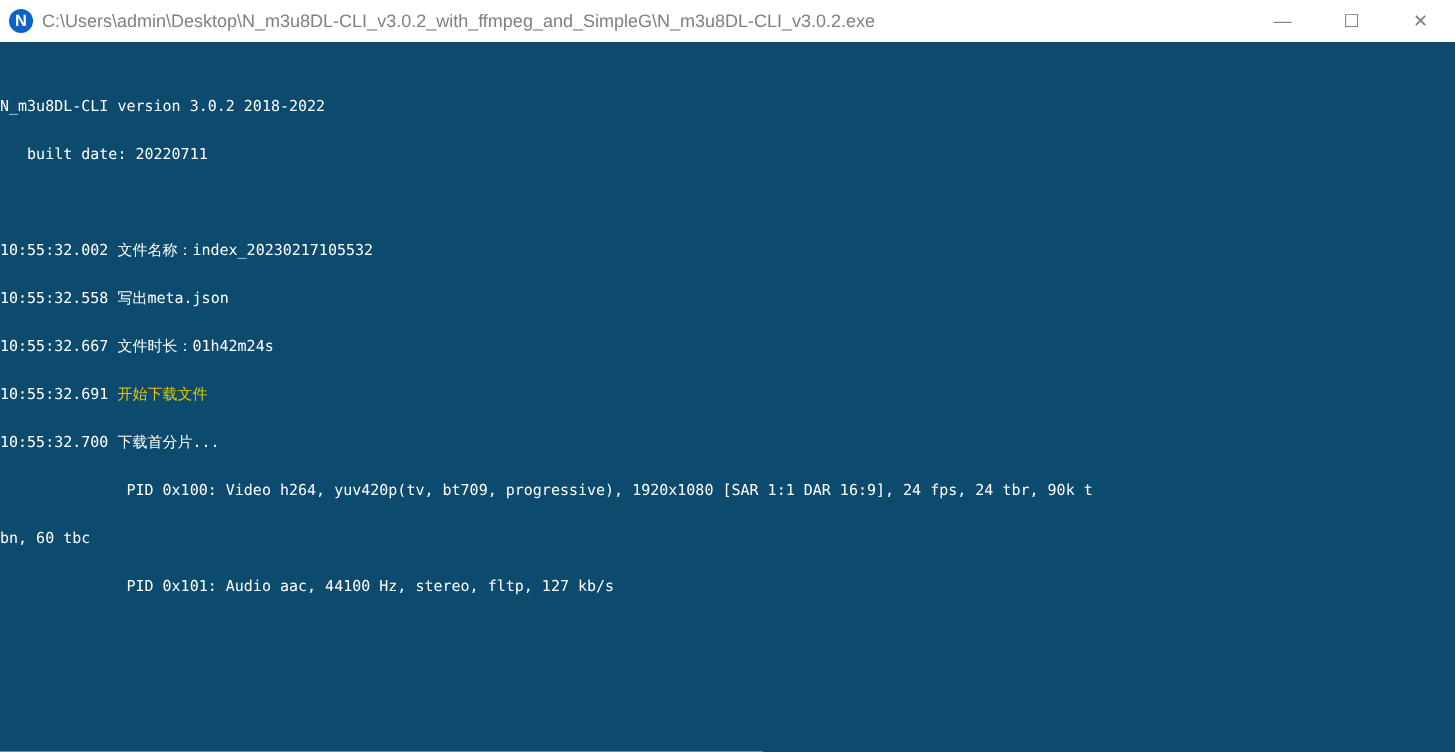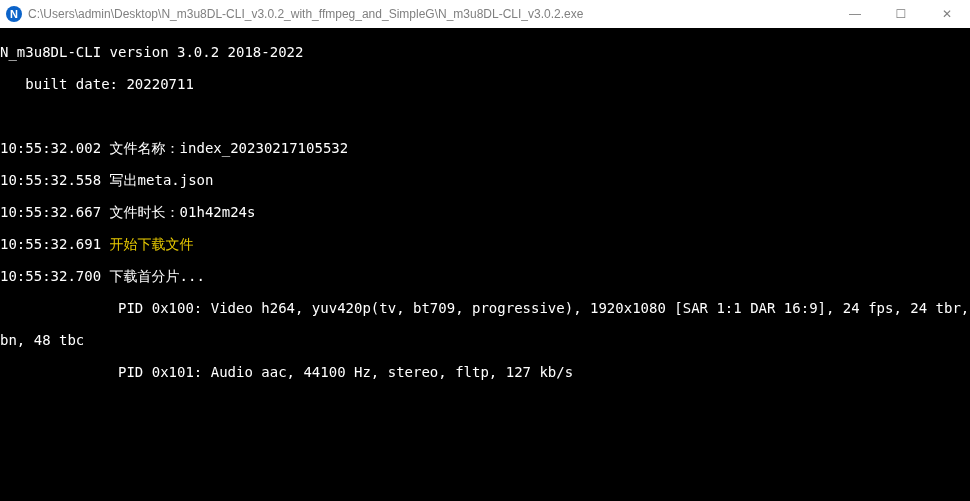--- a/index.html
+++ b/index.html
@@ -38,26 +38,26 @@
       width: 46px;
       height: 100%;
       display: flex;
       align-items: center;
       justify-content: center;
       color: #808080;
       font-size: 12px;
       font-family: "Segoe UI Symbol", sans-serif;
     }
     .terminal {
-      background: #000000;
+      background: #0c4a6e;
       width: 100%;
       height: calc(100% - 28px);
-      padding: 0 0 0 0;
+      padding: 20px 0 0 0;
       font-family: "NSimSun", "SimSun", Consolas, monospace;
-      font-size: 14px;
+      font-size: 10px;
       line-height: 16px;
       color: #ffffff;
       white-space: pre;
       overflow: hidden;
     }
     .line { display: block; }
     .yellow { color: #e6c800; }
   </style>
 </head>
 <body>
@@ -75,17 +75,17 @@
 <div class="terminal">
 <span class="line">N_m3u8DL-CLI version 3.0.2 2018-2022</span>
 <span class="line">   built date: 20220711</span>
 <span class="line"> </span>
 <span class="line"><span>10:55:32.002</span> <span>文件名称：</span><span>index_20230217105532</span></span>
 <span class="line"><span>10:55:32.558</span> <span>写出meta.json</span></span>
 <span class="line"><span>10:55:32.667</span> <span>文件时长：</span><span>01h42m24s</span></span>
 <span class="line"><span>10:55:32.691</span> <span class="yellow">开始下载文件</span></span>
 <span class="line"><span>10:55:32.700</span> <span>下载首分片...</span></span>
 <span class="line">              PID 0x100: Video h264, yuv420p(tv, bt709, progressive), 1920x1080 [SAR 1:1 DAR 16:9], 24 fps, 24 tbr, 90k t</span>
-<span class="line">bn, 48 tbc</span>
+<span class="line">bn, 60 tbc</span>
 <span class="line">              PID 0x101: Audio aac, 44100 Hz, stereo, fltp, 127 kb/s</span>
 
 
 </div>
 
 </body></html>

